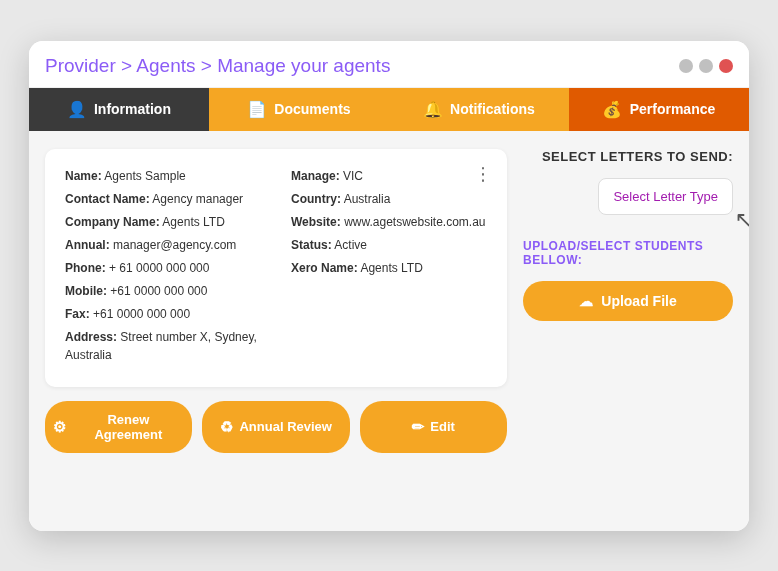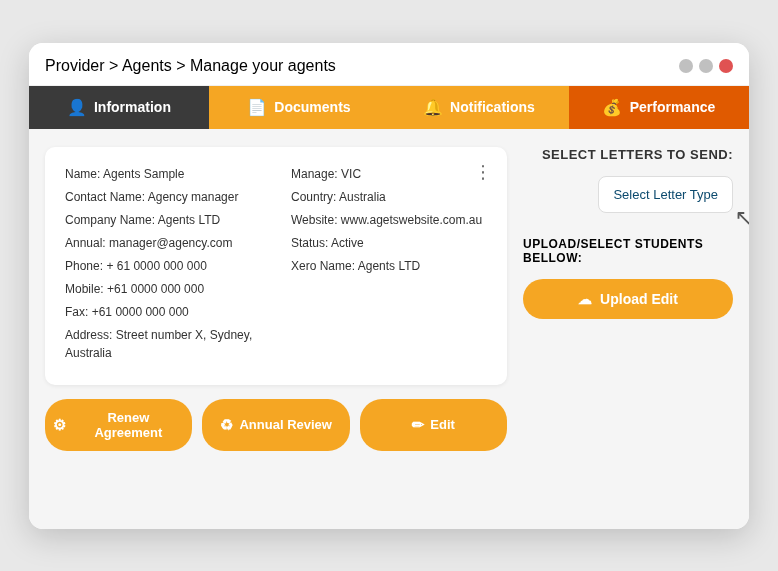--- a/index.html
+++ b/index.html
@@ -22,22 +22,22 @@
     }
     .titlebar {
       background: #fff;
       padding: 14px 16px 10px 16px;
       display: flex;
       align-items: center;
       justify-content: space-between;
       border-bottom: 1px solid #f0f0f0;
     }
     .breadcrumb {
-      font-size: 16px;
-      color: #000000;
+      font-size: 19px;
+      color: #8b5cf6;
     }
     .window-controls {
       display: flex;
       gap: 6px;
     }
     .wc {
       width: 14px;
       height: 14px;
       border-radius: 50%;
       display: inline-block;
@@ -104,21 +104,21 @@
     .info-col {
       flex: 1;
     }
     .info-row {
       font-size: 12px;
       color: #333;
       margin-bottom: 5px;
       line-height: 1.5;
     }
     .info-row .label {
-      font-weight: 400;
+      font-weight: 700;
     }
     .more-btn {
       position: absolute;
       top: 14px;
       right: 14px;
       color: #666;
       font-size: 18px;
       cursor: pointer;
       letter-spacing: 1px;
     }
@@ -155,21 +155,21 @@
       color: #333;
       text-transform: uppercase;
       letter-spacing: 0.5px;
     }
     .select-box {
       background: #fff;
       border: 1px solid #ddd;
       border-radius: 8px;
       padding: 10px 14px;
       font-size: 13px;
-      color: #0c4a6e;
+      color: #a21caf;
       cursor: pointer;
       display: flex;
       align-items: center;
       justify-content: space-between;
       position: relative;
     }
     .cursor-icon {
       position: absolute;
       right: -20px;
       bottom: -18px;
@@ -177,21 +177,21 @@
       color: #555;
       pointer-events: none;
     }
     .select-wrapper {
       position: relative;
       margin-bottom: 6px;
     }
     .upload-section-title {
       font-size: 12px;
       font-weight: 700;
-      color: #000000;
+      color: #8b5cf6;
       text-transform: uppercase;
       letter-spacing: 0.5px;
       margin-top: 4px;
     }
     .upload-btn {
       background: #f5a623;
       color: #fff;
       border: none;
       border-radius: 22px;
       padding: 12px;
@@ -327,18 +327,18 @@
         <div class="select-box">
           <span>Select Letter Type</span>
         </div>
         <span class="cursor-icon">↖</span>
       </div>
 
       <div class="upload-section-title">UPLOAD/SELECT STUDENTS BELLOW:</div>
 
       <button class="upload-btn">
         <span>☁</span>
-        <span>Upload Edit</span>
+        <span>Upload File</span>
       </button>
     </div>
 
   </div>
 </div>
 
 </body></html>

